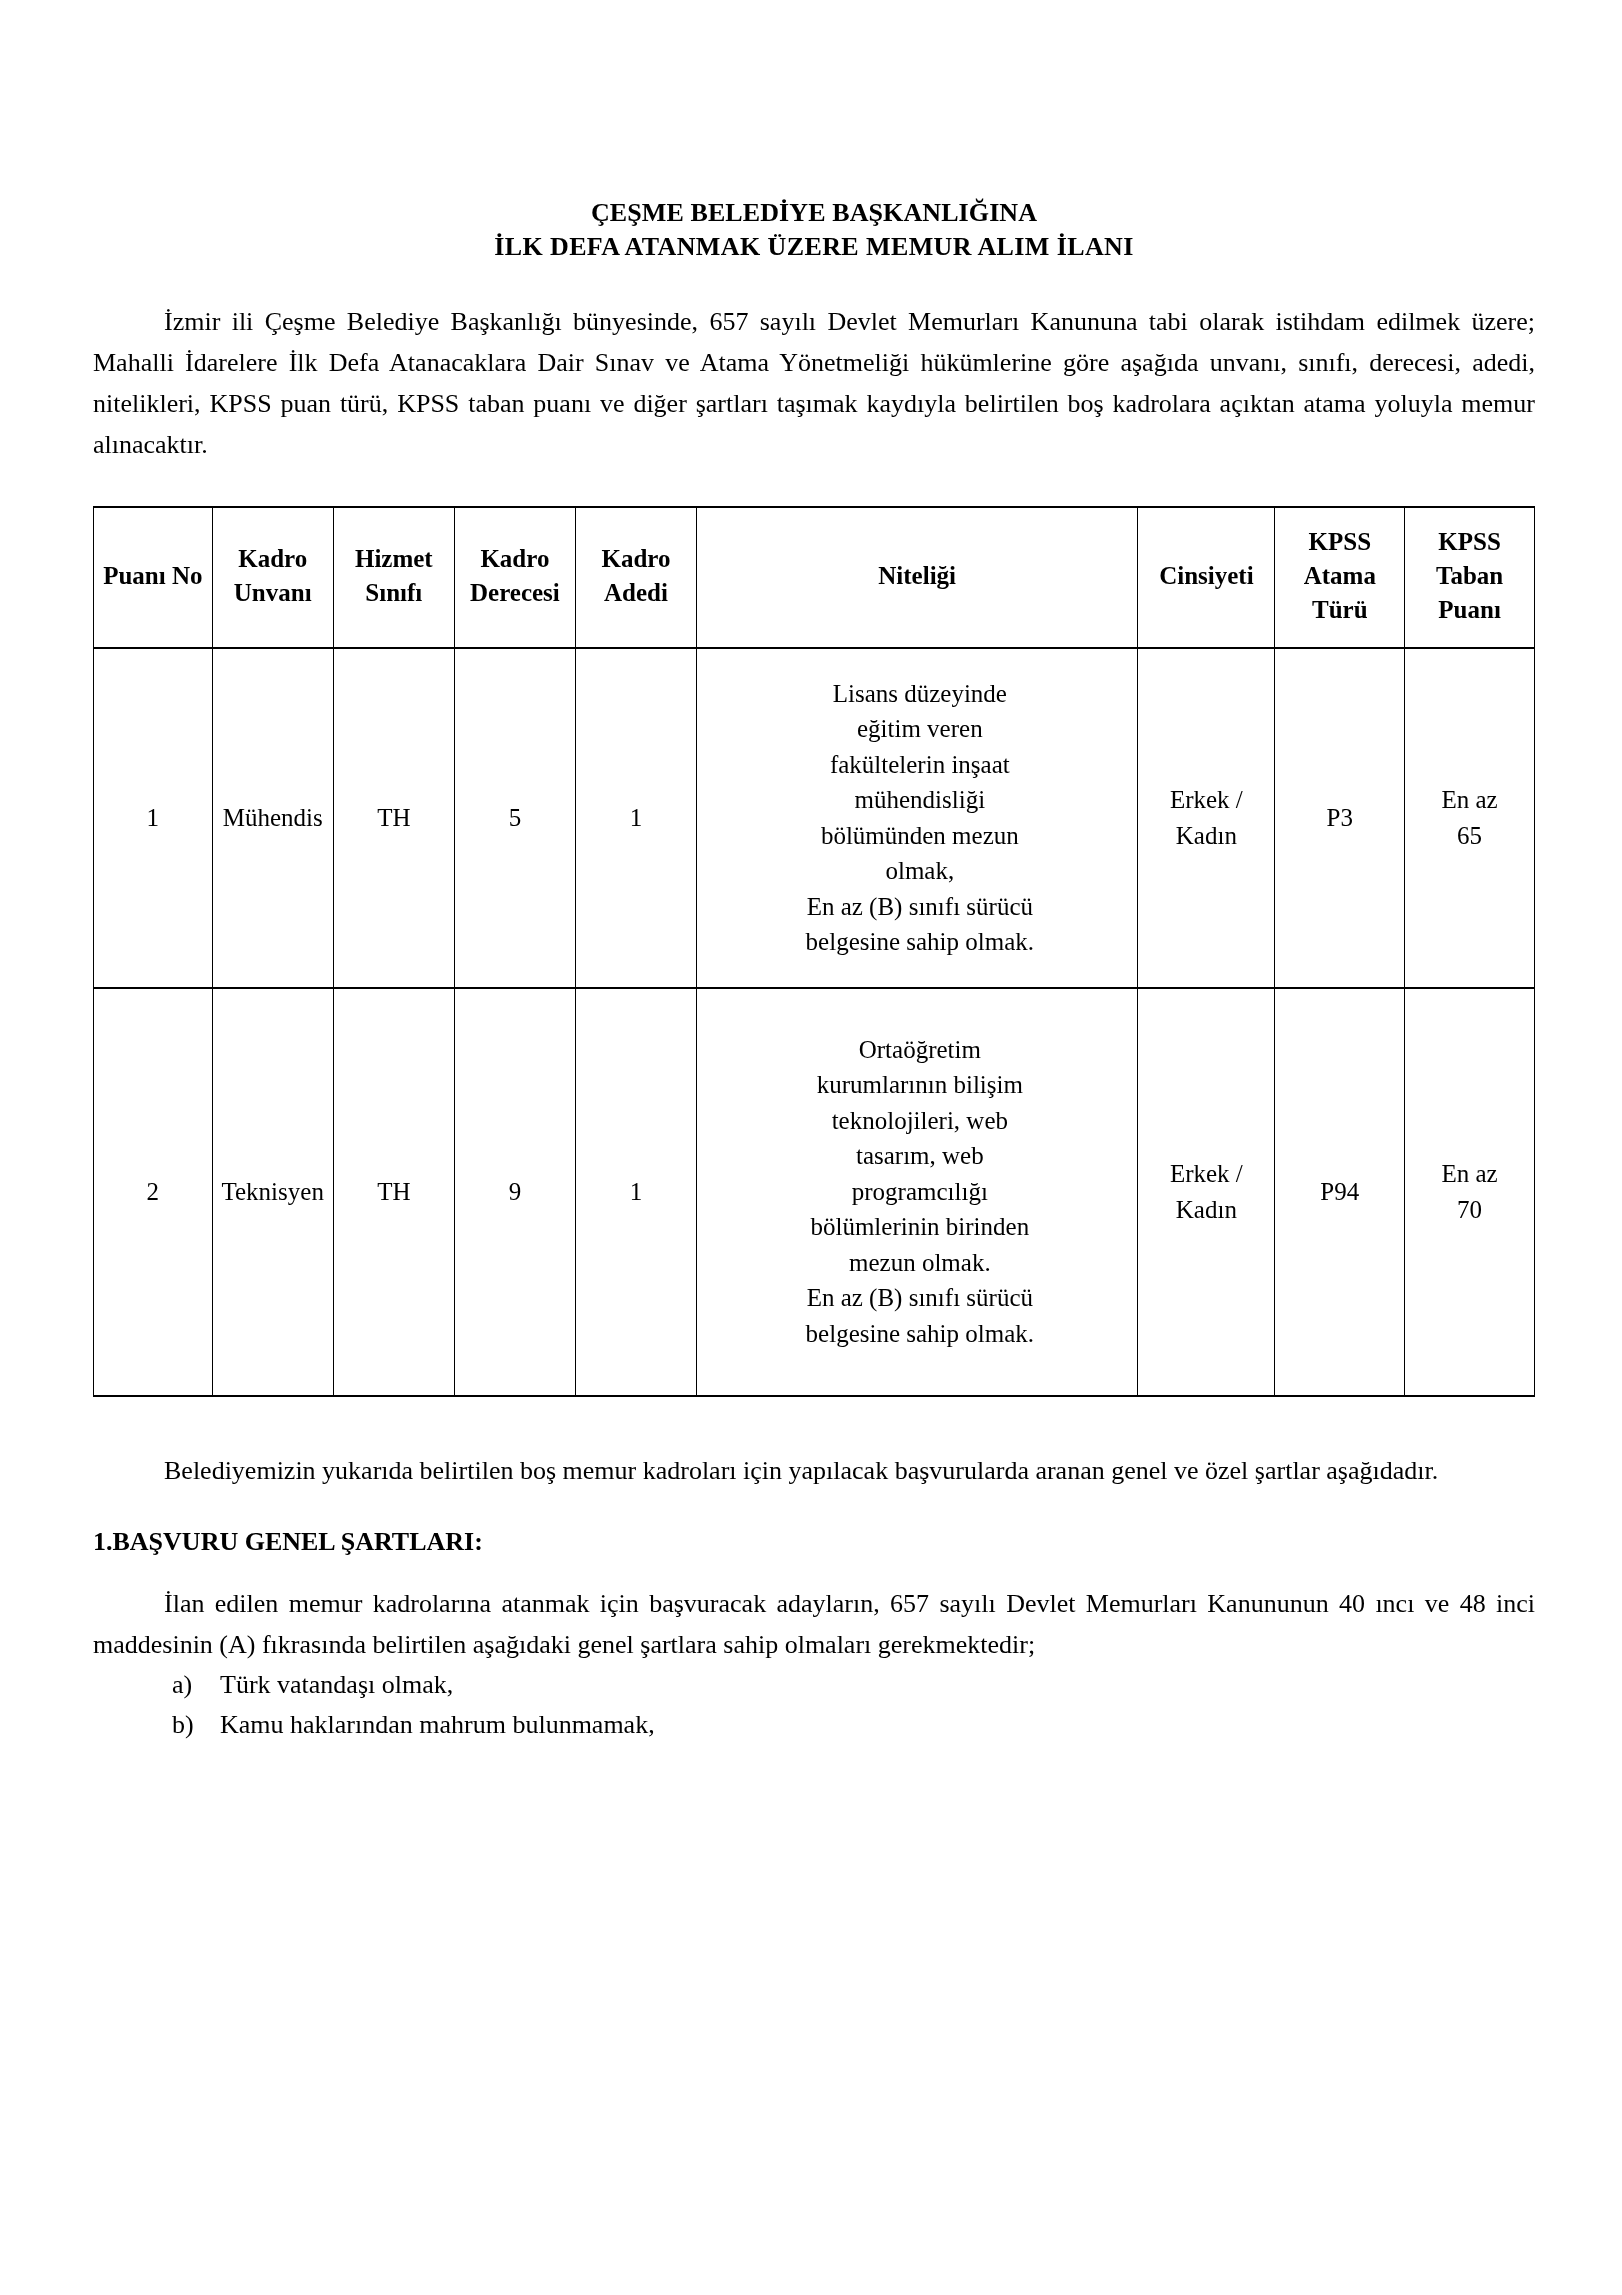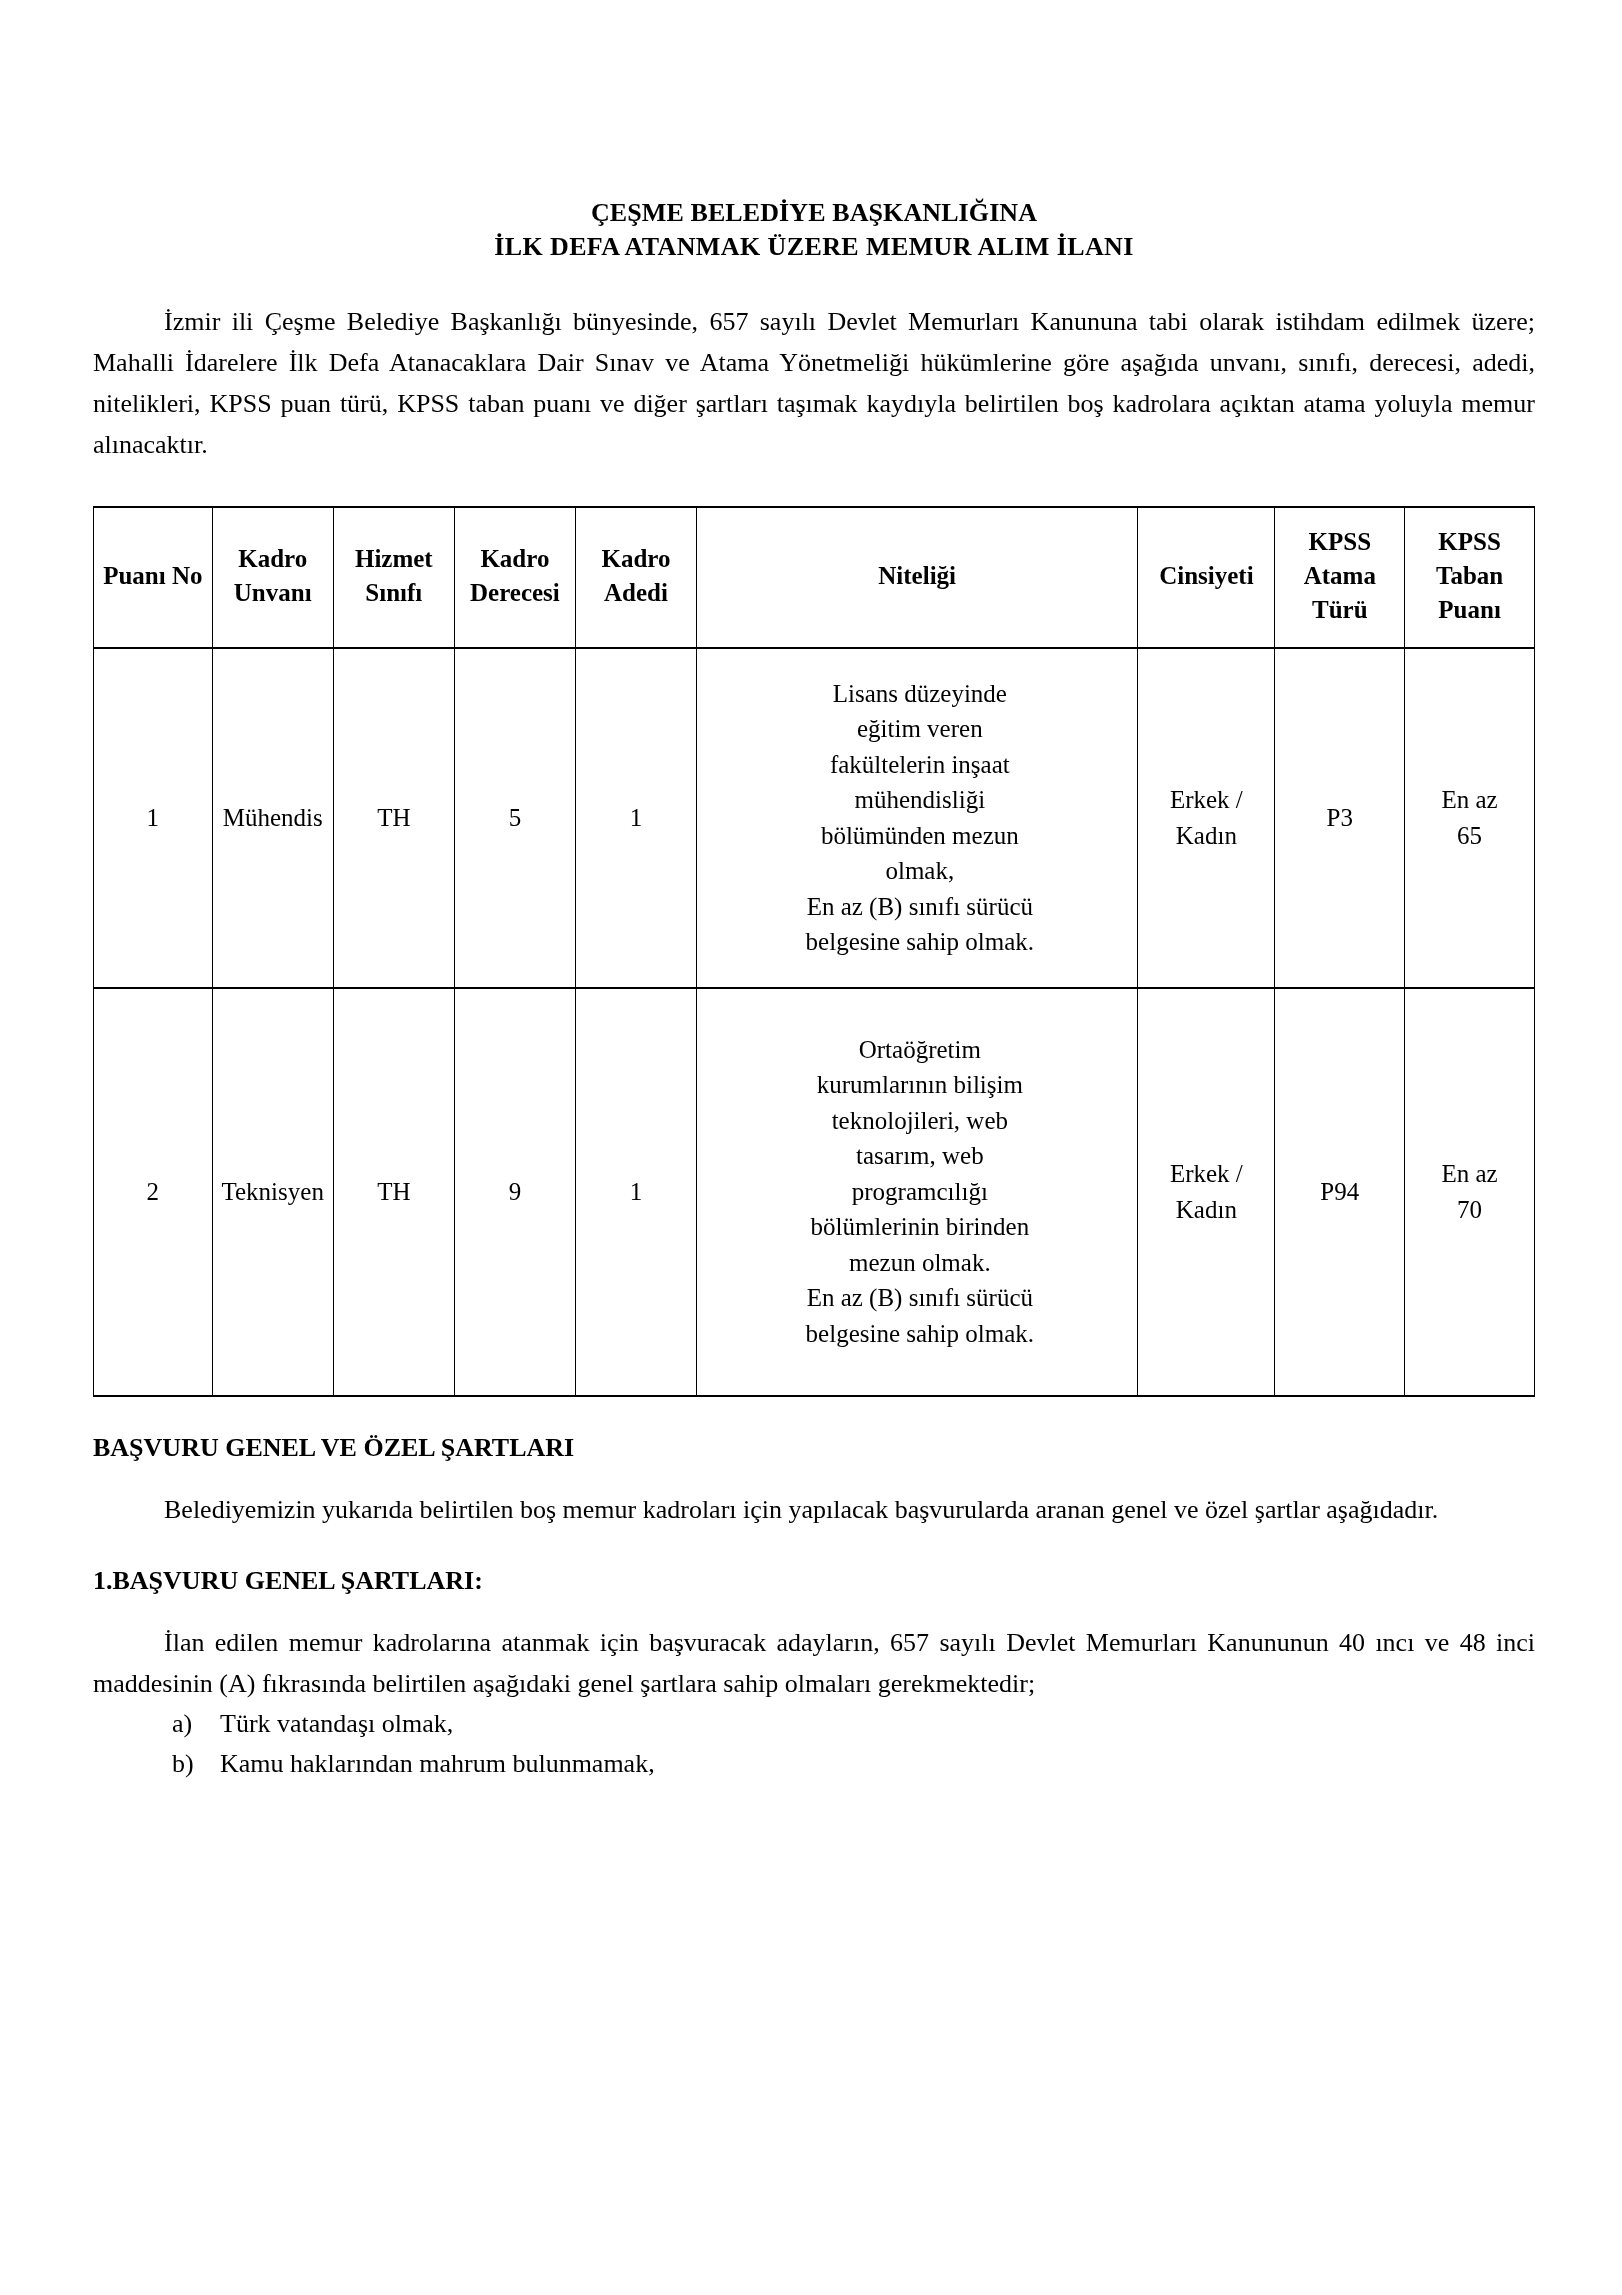--- a/index.html
+++ b/index.html
@@ -237,21 +237,20 @@
         <td>P94</td>
         <td class="cell-twoline">
           <span class="nl">En az</span>
           <span class="nl">70</span>
         </td>
       </tr>
     </tbody>
   </table>
 
   <div class="gap-md"></div>
-  <p class="section-heading">BAŞVURU GENEL VE ÖZEL ŞARTLARI</p>
   <div class="gap-sm"></div>
   <p class="para">Belediyemizin yukarıda belirtilen boş memur kadroları için yapılacak başvurularda aranan genel ve özel şartlar aşağıdadır.</p>
 
   <div class="gap-md"></div>
   <p class="section-heading">1.BAŞVURU GENEL ŞARTLARI:</p>
   <div class="gap-sm"></div>
   <p class="para">İlan edilen memur kadrolarına atanmak için başvuracak adayların, 657 sayılı Devlet Memurları Kanununun 40 ıncı ve 48 inci maddesinin (A) fıkrasında belirtilen aşağıdaki genel şartlara sahip olmaları gerekmektedir;</p>
 
   <ul class="lettered-list">
     <li>

